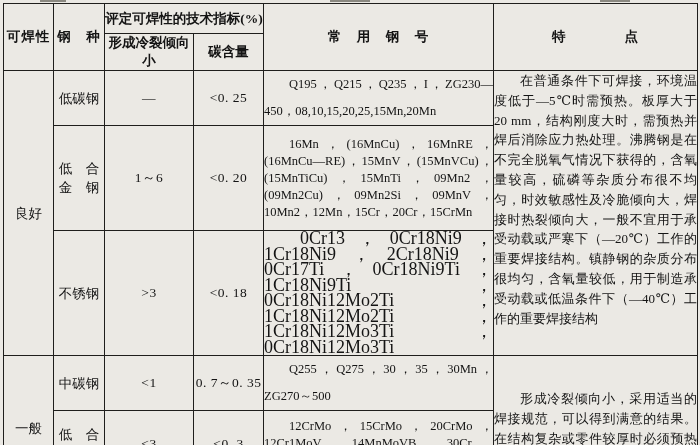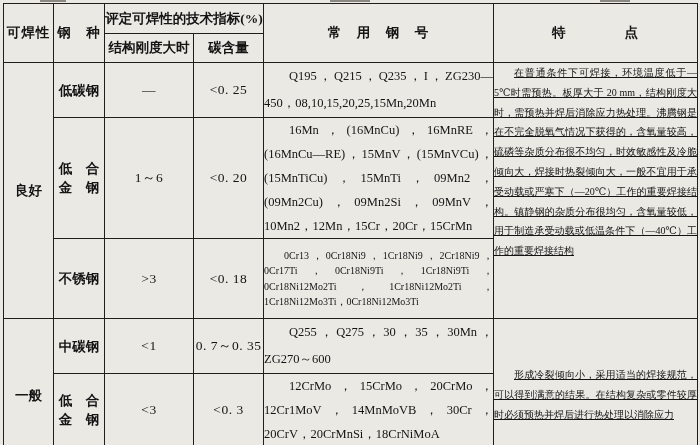--- a/index.html
+++ b/index.html
@@ -30,52 +30,51 @@
     font-weight:bold;
     font-size:13.5px;
     text-align:center;
     vertical-align:middle;
     letter-spacing:1px;
   }
   
   td.type{
     text-align:center;
     vertical-align:middle;
-    font-weight:bold;
+    font-weight:normal;
     font-size:13.5px;
     white-space:pre-line;
     line-height:19px;
   }
   
   td.val{
     text-align:center;
     vertical-align:middle;
     font-size:13.5px;
     letter-spacing:0.5px;
   }
   
   td.grades{
     font-size:12.5px;
-    line-height:24px;
+    line-height:17px;
     text-align:justify;
     text-indent:2em;
     vertical-align:middle;
     padding:2px 7px 2px 7px;
   }
   td.grades.loose{line-height:27px;}
-  td.grades.tight{line-height:15.5px;font-size:10px;}
+  td.grades.tight{line-height:15.5px;font-size:18px;}
   
   td.features{
-    font-size:10px;
+    font-size:13px;
     line-height:19.8px;
     text-align:justify;
     text-indent:2em;
     vertical-align:top;
     padding:5px 7px 2px 8px;
-    text-decoration:underline;
   }
   td.features.mid{
     vertical-align:middle;
     padding-top:0;
   }
   
   .artifact{position:absolute;background:#8a8880;height:2px;}
 </style>
 </head>
 <body>
@@ -97,21 +96,21 @@
 
     <tbody>
         <tr style="height:30px">
       <th class="hd" rowspan="2">可焊性</th>
       <th class="hd" rowspan="2">钢　种</th>
       <th class="hd" colspan="2" style="letter-spacing:0;">评定可焊性的技术指标(%)</th>
       <th class="hd" rowspan="2">常　用　钢　号</th>
       <th class="hd" rowspan="2">特　　　　点</th>
     </tr>
     <tr style="height:29px">
-      <th class="hd" style="letter-spacing:0;">结构刚度大时</th>
+      <th class="hd" style="letter-spacing:0;">形成冷裂倾向小</th>
       <th class="hd" style="letter-spacing:0;">碳含量</th>
     </tr>
 
     <tr style="height:54px">
       <td class="type" rowspan="3">良好</td>
       <td class="type">低碳钢</td>
       <td class="val">—</td>
       <td class="val">&lt;0. 25</td>
       <td class="grades loose">Q195，Q215，Q235，I，ZG230—450，08,10,15,20,25,15Mn,20Mn</td>
       <td class="features" rowspan="3">在普通条件下可焊接，环境温度低于—5℃时需预热。板厚大于 20 mm，结构刚度大时，需预热并焊后消除应力热处理。沸腾钢是在不完全脱氧气情况下获得的，含氧量较高，硫磷等杂质分布很不均匀，时效敏感性及冷脆倾向大，焊接时热裂倾向大，一般不宜用于承受动载或严寒下（—20℃）工作的重要焊接结构。镇静钢的杂质分布很均匀，含氧量较低，用于制造承受动载或低温条件下（—40℃）工作的重要焊接结构</td>
@@ -128,21 +127,21 @@
       <td class="val">&gt;3</td>
       <td class="val">&lt;0. 18</td>
       <td class="grades tight">0Cr13，0Cr18Ni9，1Cr18Ni9，2Cr18Ni9，0Cr17Ti，0Cr18Ni9Ti，1Cr18Ni9Ti，0Cr18Ni12Mo2Ti，1Cr18Ni12Mo2Ti，1Cr18Ni12Mo3Ti，0Cr18Ni12Mo3Ti</td>
     </tr>
 
     <tr style="height:48px">
       <td class="type" rowspan="3">一般</td>
       <td class="type">中碳钢</td>
       <td class="val">&lt;1</td>
       <td class="val">0. 7～0. 35</td>
-      <td class="grades loose">Q255，Q275，30，35，30Mn，ZG270～600</td>
+      <td class="grades loose">Q255，Q275，30，35，30Mn，ZG270～500</td>
       <td class="features mid" rowspan="3">形成冷裂倾向小，采用适当的焊接规范，可以得到满意的结果。在结构复杂或零件较厚时必须预热并焊后进行热处理以消除应力</td>
     </tr>
     <tr style="height:66px">
       <td class="type">低　合
 金　钢</td>
       <td class="val">&lt;3</td>
       <td class="val">&lt;0. 3</td>
       <td class="grades">12CrMo，15CrMo，20CrMo，12Cr1MoV，14MnMoVB，30Cr，20CrV，20CrMnSi，18CrNiMoA</td>
     </tr>
     <tr style="height:25px">

